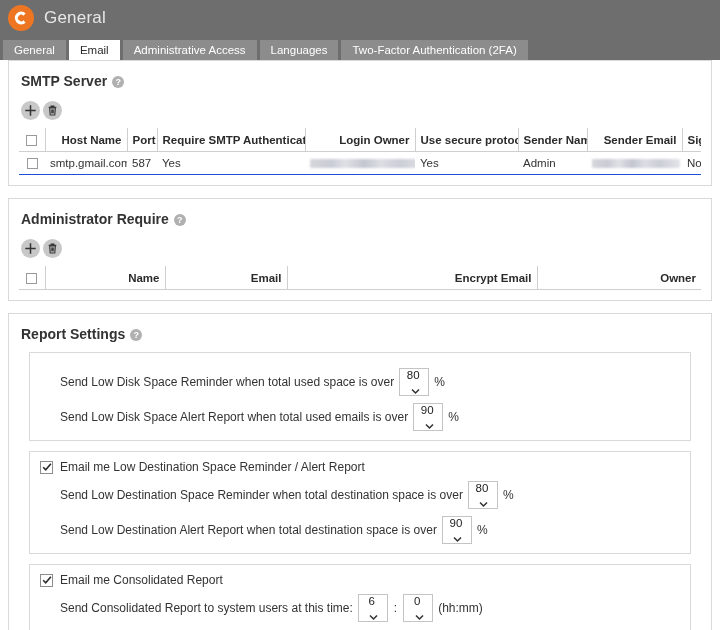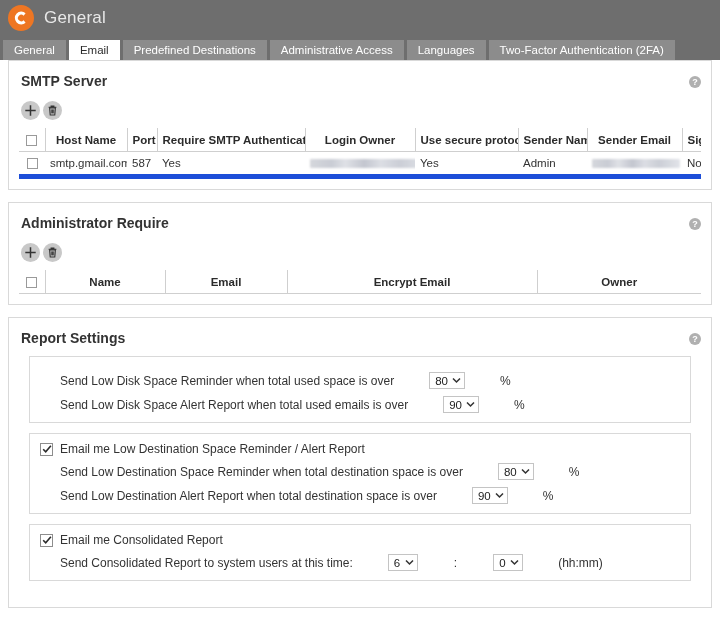--- a/index.html
+++ b/index.html
@@ -88,21 +88,20 @@
     box-sizing: border-box;
     padding: 10px 10px 10px 10px;
   }
   .panel-title {
     font-size: 14px;
     font-weight: bold;
     color: #333;
     display: flex;
     align-items: center;
     margin: 2px 0 0 2px;
-    justify-content: space-between;
   }
   .help-icon {
     display: inline-flex;
     align-items: center;
     justify-content: center;
     width: 12px;
     height: 12px;
     border-radius: 50%;
     background: #b0b0b0;
     color: #ffffff;
@@ -135,41 +134,41 @@
   .round-btn svg { display:block; }
 
   
   table.grid {
     width: 100%;
     border-collapse: collapse;
     font-size: 11.5px;
     table-layout: fixed;
   }
   table.grid th {
-    text-align: center;
+    text-align: right;
     font-weight: bold;
     color: #2b2b2b;
     padding: 3px 5px;
     border-bottom: 1px solid #cfcfcf;
     border-right: 1px solid #cfcfcf;
     white-space: nowrap;
     overflow: hidden;
     vertical-align: middle;
     height: 17px;
   }
   table.grid th.last { border-right: none; }
   table.grid th.cb, table.grid td.cb {
     width: 24px;
     text-align: center;
     padding: 3px 2px;
   }
   table.grid td {
     padding: 5px 5px;
     color: #333;
-    border-bottom: 5px solid #1d4ed8;
+    border-bottom: 1px solid #1d4ed8;
     white-space: nowrap;
     overflow: hidden;
     vertical-align: middle;
     margin-left: 29px;
   }
   .box-cb {
     display: inline-block;
     width: 11px;
     height: 11px;
     border: 1px solid #9a9a9a;
@@ -215,37 +214,37 @@
     flex: 0 0 auto;
   }
   .chk svg { display:block; }
   .opt-line {
     display: flex;
     align-items: center;
     font-size: 12px;
     color: #333;
     margin-top: 7px;
     padding-left: 20px;
-    gap: 30px;
   }
   .opt-line .lbl { white-space: nowrap; }
   .mini-select {
     display: inline-flex;
     align-items: center;
     justify-content: space-between;
     border: 1px solid #c4c4c4;
     background: #ffffff;
-    height: 17px;
+    height: 28px;
     min-width: 30px;
     padding: 0 3px 0 5px;
     margin: 0 5px;
     box-sizing: border-box;
     font-size: 11.5px;
     color: #222;
     cursor: pointer;
+    flex-direction: column;
   }
   .mini-select .val { margin-right: 4px; }
   .mini-select svg { display:block; flex:0 0 auto; }
   .colon { margin: 0 1px; }
   .unit { white-space: nowrap; }
 </style>
 </head>
 <body>
 
 <div id="page">
@@ -255,21 +254,20 @@
       <svg width="20" height="20" viewBox="0 0 20 20" aria-hidden="true">
         <path d="M14.6 5.3A6.4 6.4 0 1 0 14.6 14.7L12.6 12.3A3.3 3.3 0 1 1 12.6 7.7Z" fill="#ffffff"></path>
       </svg>
     </div>
     <div class="logo-text">General</div>
   </div>
 
   <div class="tabbar">
     <div class="tab">General</div>
     <div class="tab active">Email</div>
-    <div class="tab">Predefined Destinations</div>
     <div class="tab">Administrative Access</div>
     <div class="tab">Languages</div>
     <div class="tab">Two-Factor Authentication (2FA)</div>
   </div>
 
 
   <div class="panel">
     <div class="panel-title">
       <span>SMTP Server</span>
       <span class="help-icon">?</span>

